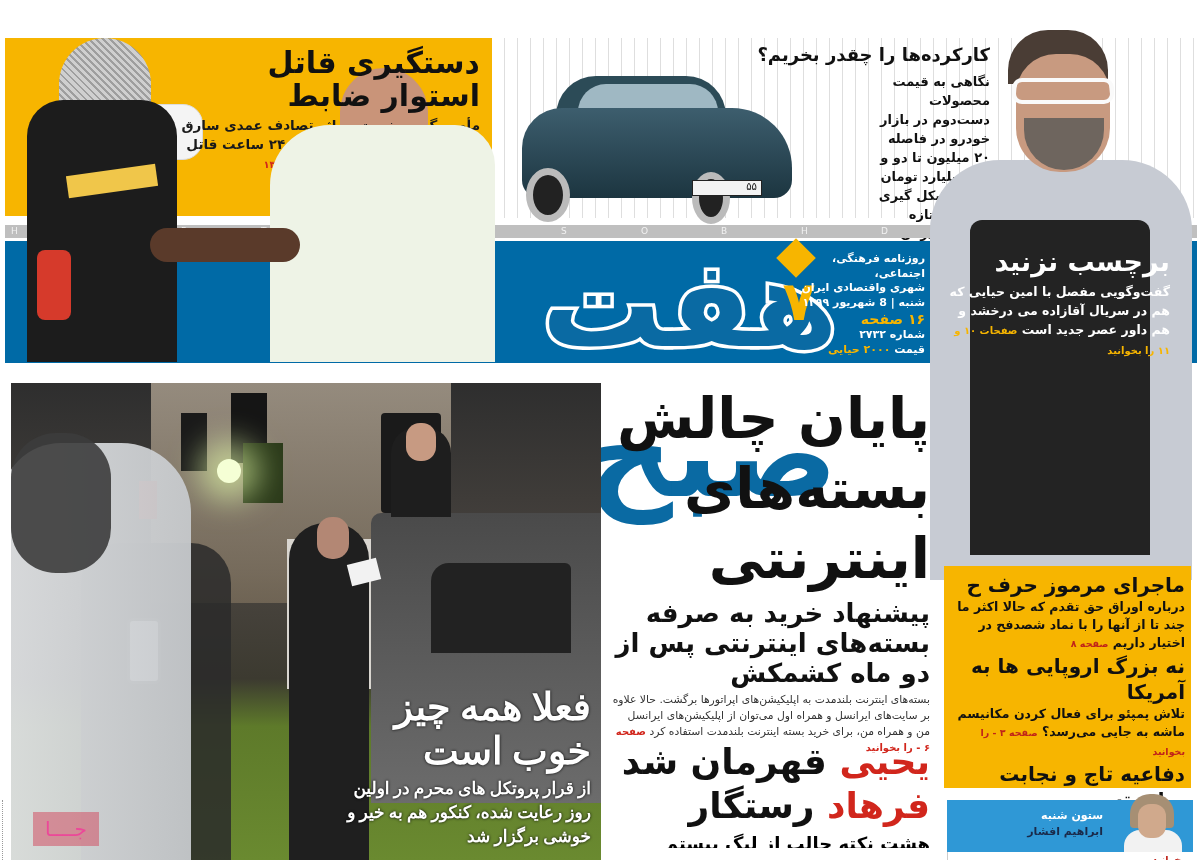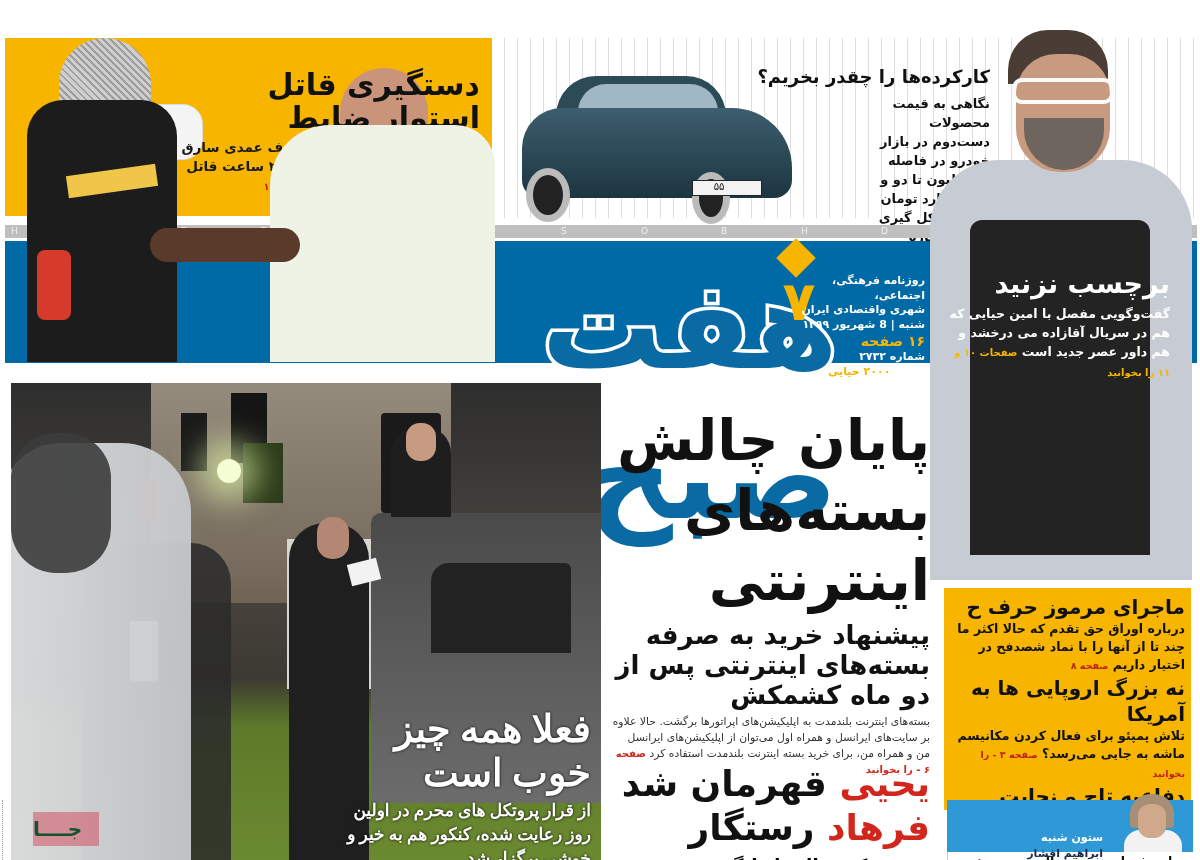--- a/index.html
+++ b/index.html
@@ -1,18 +1,18 @@
 <!DOCTYPE html>
 <html><head>
 <meta charset="utf-8">
 <style>
   * { box-sizing: border-box; margin: 0; padding: 0; }
   html, body { width: 1200px; height: 860px; overflow: hidden; background: #ffffff; }
   body { position: relative; font-family: "DejaVu Sans", sans-serif; color: #111; }
-  .rtl { direction: rtl; text-align: right; margin-top: 22px; }
+  .rtl { direction: rtl; text-align: right; }
   .abs { position: absolute; }
 
   
   .top-yellow { left: 5px; top: 38px; width: 487px; height: 178px; background: #f7b500; overflow: hidden; }
   .stripes { left: 492px; top: 38px; width: 708px; height: 180px;
     background: repeating-linear-gradient(90deg, #ffffff 0, #ffffff 12px, #dedede 12px, #dedede 13px); }
   .photo-suspect { left: 22px; top: 0; width: 150px; height: 370px; }
   .photo-suspect .head { position:absolute; left: 32px; top: 0; width: 92px; height: 118px; border-radius: 46px 46px 40px 40px;
     background: repeating-linear-gradient(45deg,#cfcfcf 0 3px,#9e9e9e 3px 5px); }
   .photo-suspect .mask { position:absolute; left: 92px; top: 66px; width: 84px; height: 56px; border-radius: 20px; background:#f4f4f4; border:1px solid #ddd; }
@@ -26,21 +26,21 @@
   .h-top { font-size: 30px; font-weight: 700; line-height: 33px; letter-spacing: -0.5px; color:#111; }
   .sub-top { font-size: 13.5px; font-weight: 700; line-height: 19px; color:#1a1a1a; margin-top: 4px; }
   .ref { color: #d1261c; font-size: 10px; font-weight: 700; }
 
   .car { left: 516px; top: 68px; width: 282px; height: 158px; }
   .car .body { position:absolute; left: 6px; top: 40px; width: 270px; height: 90px; border-radius: 40px 60px 18px 18px; background: linear-gradient(180deg,#3d5e6e,#1c3540); }
   .car .roof { position:absolute; left: 40px; top: 8px; width: 170px; height: 56px; border-radius: 40px 40px 6px 6px; background:#2c4b57; }
   .car .glass { position:absolute; left: 62px; top: 16px; width: 140px; height: 40px; border-radius: 28px 28px 4px 4px; background:#9fb8c3; }
   .car .w1 { position:absolute; left: 10px; top: 100px; width: 44px; height: 54px; border-radius: 50%; background:#222; border: 7px solid #bbb; }
   .car .w2 { position:absolute; left: 176px; top: 104px; width: 38px; height: 52px; border-radius: 50%; background:#222; border: 7px solid #bbb; }
-  .car .plate { position:absolute; left: 176px; top: 112px; width: 70px; height: 16px; background:#f3f3f3; border: 1px solid #222; font-size: 10px; text-align:center; padding-right: 16px; }
+  .car .plate { position:absolute; left: 176px; top: 112px; width: 70px; height: 16px; background:#f3f3f3; border: 1px solid #222; font-size: 10px; text-align:right; padding-right: 4px; }
   .car-text { left: 790px; top: 42px; width: 200px; }
   .car-h { font-size: 18px; font-weight: 700; line-height: 26px; color:#111; white-space: nowrap; position:absolute; right: 0; }
   .car-sub { position:absolute; right: 0; top: 30px; width: 115px; font-size: 13px; font-weight: 700; line-height: 19px; }
 
   .portrait { left: 930px; top: 30px; width: 262px; height: 545px; }
   .portrait .hair { position:absolute; left: 78px; top: 0; width: 100px; height: 54px; border-radius: 40px 40px 0 0; background:#4a3d35; }
   .portrait .face { position:absolute; left: 86px; top: 24px; width: 94px; height: 118px; border-radius: 40px 40px 44px 44px; background:#c89a80; }
   .portrait .beard { position:absolute; left: 94px; top: 88px; width: 80px; height: 52px; border-radius: 0 0 40px 40px; background:#6e655e; }
   .portrait .glasses { position:absolute; left: 82px; top: 48px; width: 102px; height: 26px; border: 4px solid #fafafa; border-radius: 10px; }
   .portrait .shirt { position:absolute; left: 0; top: 130px; width: 262px; height: 420px; border-radius: 70px 70px 0 0; background:#c7cbd3; }
@@ -81,21 +81,21 @@
   .mp-singer { position:absolute; left: 278px; top: 140px; width: 80px; height: 337px; background:#1f1f1f; border-radius: 36px 36px 0 0; }
   .mp-singerface { position:absolute; left: 306px; top: 134px; width: 32px; height: 42px; background:#b38774; border-radius: 15px; }
   .mp-paper { position:absolute; left: 338px; top: 178px; width: 30px; height: 22px; background:#f2f2f2; transform: rotate(-14deg); }
   .mp-people { position:absolute; left: 70px; top: 160px; width: 150px; height: 317px; background:#2a2a2a; border-radius: 40px 40px 0 0; opacity: .85; }
   .mp-phone { position:absolute; left: 116px; top: 235px; width: 34px; height: 66px; background:#e9e8f0; border-radius: 6px; border: 3px solid #444; }
   .mp-blur { position:absolute; left: -10px; top: 60px; width: 190px; height: 417px; background: linear-gradient(90deg,#dfe1e3,#c6c9cc); border-radius: 60px 70px 0 0; opacity: .95; }
   .mp-blurhead { position:absolute; left: 0; top: 50px; width: 100px; height: 140px; background:#3c3c3c; border-radius: 45px; opacity: .9; }
   .mp-text { position:absolute; right: 10px; top: 302px; width: 250px; color:#fff; }
   .mp-h { font-size: 38px; font-weight: 700; line-height: 44px; text-shadow: 0 0 3px #000; }
   .mp-sub { font-size: 17px; font-weight: 700; line-height: 24px; margin-top: 4px; text-shadow: 0 0 3px #000; }
-  .watermark { left: 33px; top: 812px; width: 66px; height: 34px; background: rgba(210,80,100,.55); color:#14532d; font-size: 20px; font-weight: 700; line-height: 34px; }
+  .watermark { left: 33px; top: 812px; width: 66px; height: 34px; background: rgba(210,80,100,.55); color:#ec4899; font-size: 20px; font-weight: 400; text-align:center; line-height: 34px; }
   .side-credit { left: 2px; top: 800px; width: 9px; height: 60px; border-left: 1px dotted #999; }
 
   
   .lead { left: 612px; top: 384px; width: 318px; }
   .lead-h { font-size: 56px; font-weight: 700; line-height: 70px; letter-spacing: -1px; text-align: right; color:#111; }
   .lead-sub { font-size: 26px; font-weight: 700; line-height: 30px; margin-top: 4px; color:#111; }
   .lead-body { font-size: 10.8px; line-height: 16px; color:#333; margin-top: 4px; }
   .lead-body .ref { color:#d1261c; font-size: 10px; }
   .sport { left: 612px; top: 740px; width: 318px; }
   .sport-h { font-size: 36px; font-weight: 700; line-height: 44px; color:#111; }

